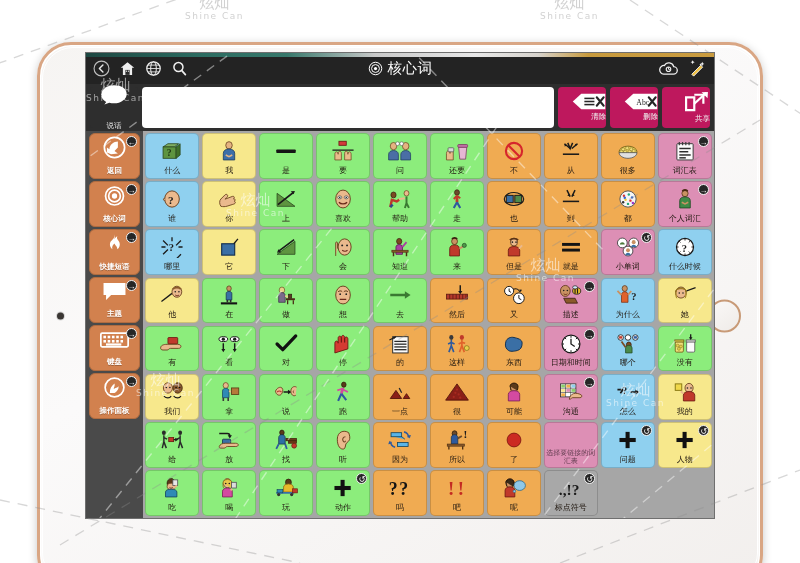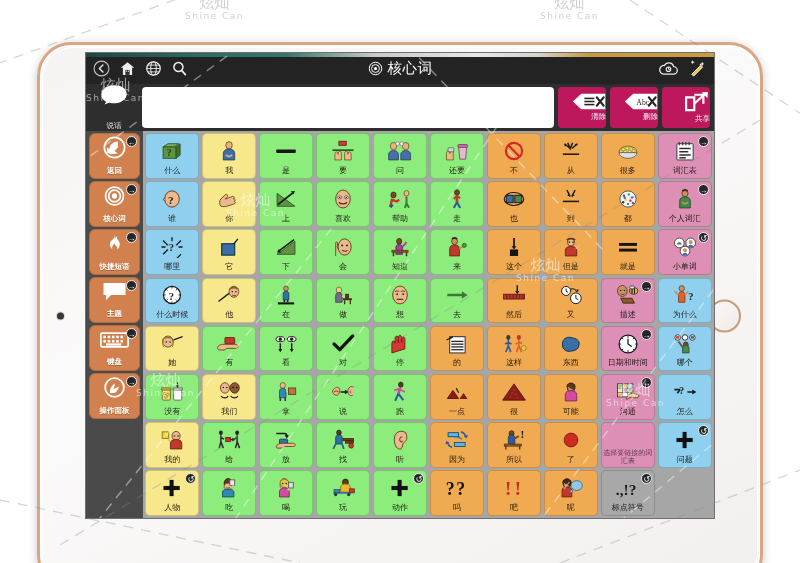--- a/index.html
+++ b/index.html
@@ -643,30 +643,20 @@
               <span class="art">
                 <svg width="26" height="22" viewBox="0 0 32 26">
                   <ellipse cx="13" cy="6" rx="3.6" ry="4" fill="#c99263" stroke="#5a3418" stroke-width="1"></ellipse>
                   <path d="M10 3.2c1-2 5-2 6 0" stroke="#3a2010" stroke-width="2.2" fill="none"></path>
                   <path d="M7 24v-9c0-3 2.6-4.6 6-4.6s6 1.6 6 4.6v9z" fill="#c0392b" stroke="#6b1a12" stroke-width="1"></path>
                   <path d="M19 15l5-3" stroke="#c99263" stroke-width="2.4"></path>
                   <circle cx="25" cy="11" r="2.5" fill="#4f9a4a" stroke="#255224" stroke-width=".9"></circle>
                 </svg>
               </span>
               <span class="lbl">来</span>
-            </div>
-            <div class="cell c-orange">
-              <span class="art">
-                <svg width="26" height="22" viewBox="0 0 32 26">
-                  <path d="M16 2v11" stroke="#1a1a1a" stroke-width="2.2"></path>
-                  <path d="M16 16l-3-4h6z" fill="#1a1a1a"></path>
-                  <rect x="11" y="16" width="10" height="8" fill="#141414"></rect>
-                </svg>
-              </span>
-              <span class="lbl">这个</span>
             </div>
             <div class="cell c-orange">
               <span class="art">
                 <svg width="26" height="22" viewBox="0 0 32 26">
                   <ellipse cx="16" cy="7" rx="4.4" ry="4.8" fill="#eab98d" stroke="#6b4220" stroke-width="1.1"></ellipse>
                   <path d="M11 4.5c2-2.4 8-2.4 10 0" stroke="#5a3418" stroke-width="2.2" fill="none"></path>
                   <circle cx="14" cy="7" r="1" fill="#222"></circle>
                   <circle cx="18.5" cy="7" r="1" fill="#222"></circle>
                   <path d="M9 24v-7c0-3 3-4.6 7-4.6s7 1.6 7 4.6v7z" fill="#c0392b" stroke="#6b1a12" stroke-width="1"></path>
                   <path d="M22 15l4-4" stroke="#eab98d" stroke-width="2.4"></path>

